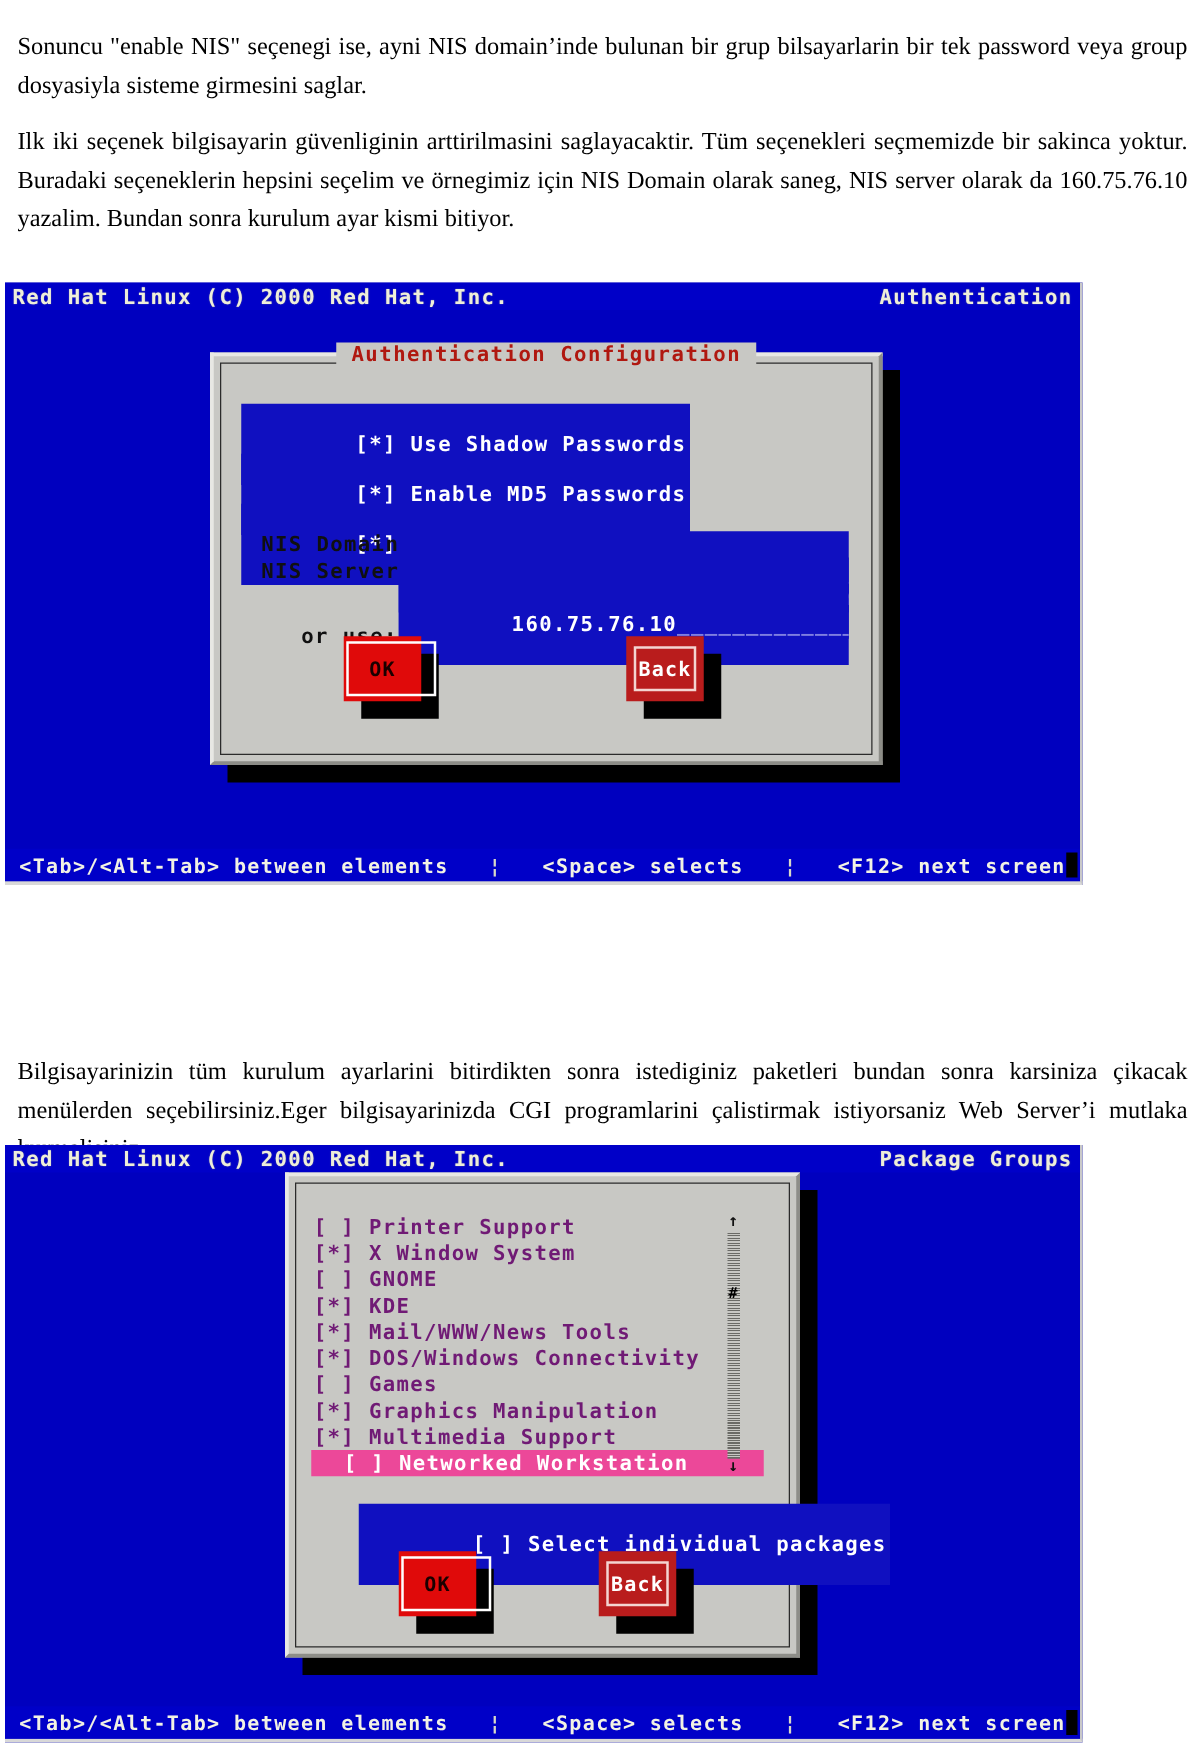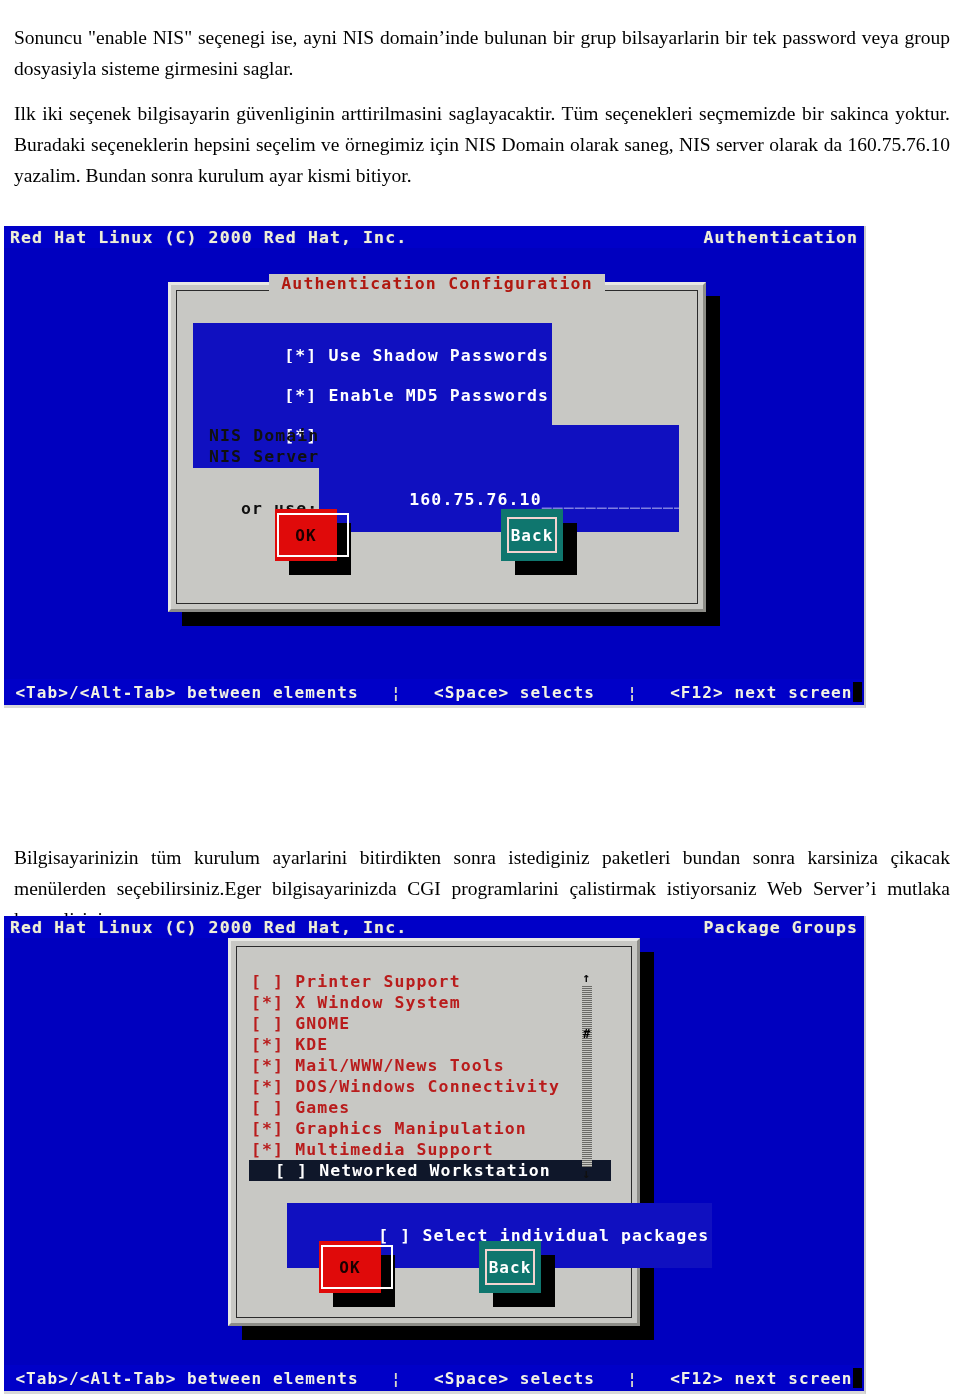--- a/index.html
+++ b/index.html
@@ -188,21 +188,21 @@
   .btn .btn-shadow {
     position: absolute;
     left: 14px; top: 14px;
     width: 62px; height: 52px;
     background: #000000;
   }
   .btn .btn-face {
     position: absolute;
     left: 0; top: 0;
     width: 62px; height: 52px;
-    background: #0f766e;
+    background: #b91c1c;
     display: flex;
     align-items: center;
     justify-content: center;
   }
   .btn .btn-inner {
     position: absolute;
     left: 6px; top: 8px; right: 6px; bottom: 8px;
     border: 2px solid #f4d4d0;
     box-sizing: border-box;
   }
@@ -221,31 +221,31 @@
     border: 2px solid #ffffff;
   }
   .btn.focused .btn-label { color: #1a0000; }
 
   
   .pkg-list {
     position: absolute;
     font-family: "DejaVu Sans Mono", "Liberation Mono", monospace;
   }
   .pkg-item {
-    color: #b91c1c;
+    color: #701a75;
     font-size: 16.5px;
     font-weight: bold;
     letter-spacing: 1.1px;
     white-space: pre;
     height: 21px;
     line-height: 21px;
     padding-left: 2px;
   }
   .pkg-item.selected {
-    background: #0f172a;
+    background: #ec4899;
     color: #ffffff;
     padding-left: 26px;
   }
   .scrollbar {
     position: absolute;
     width: 11px;
     font-family: "DejaVu Sans Mono", "Liberation Mono", monospace;
     font-size: 13px;
     color: #101010;
     text-align: center;

